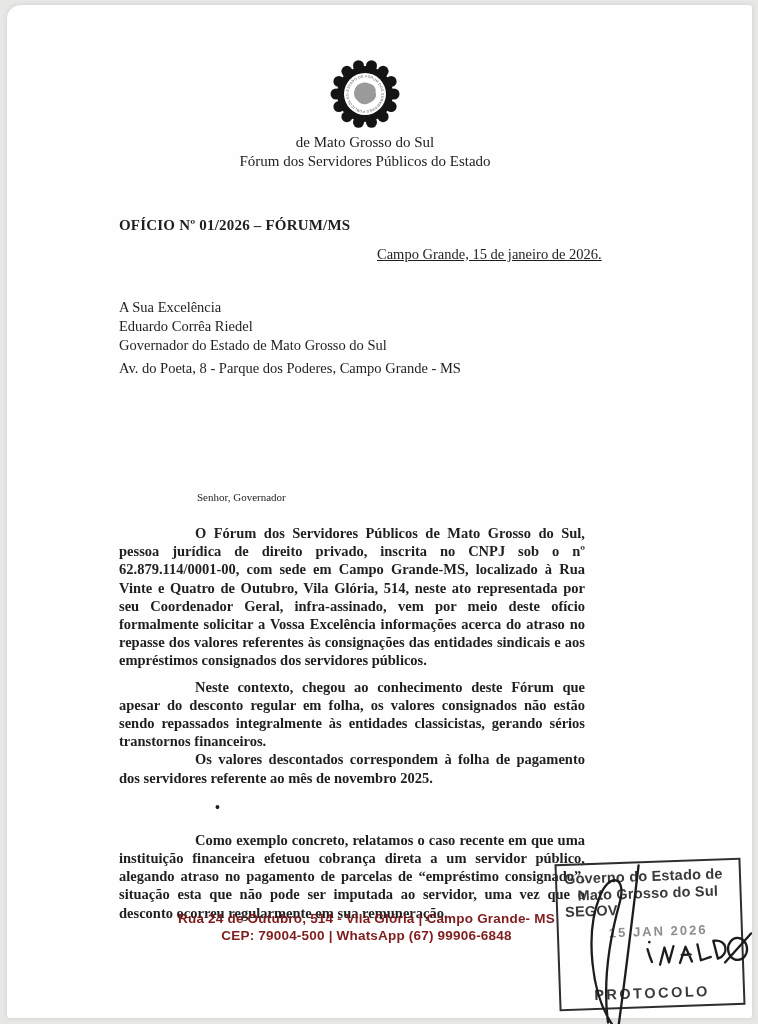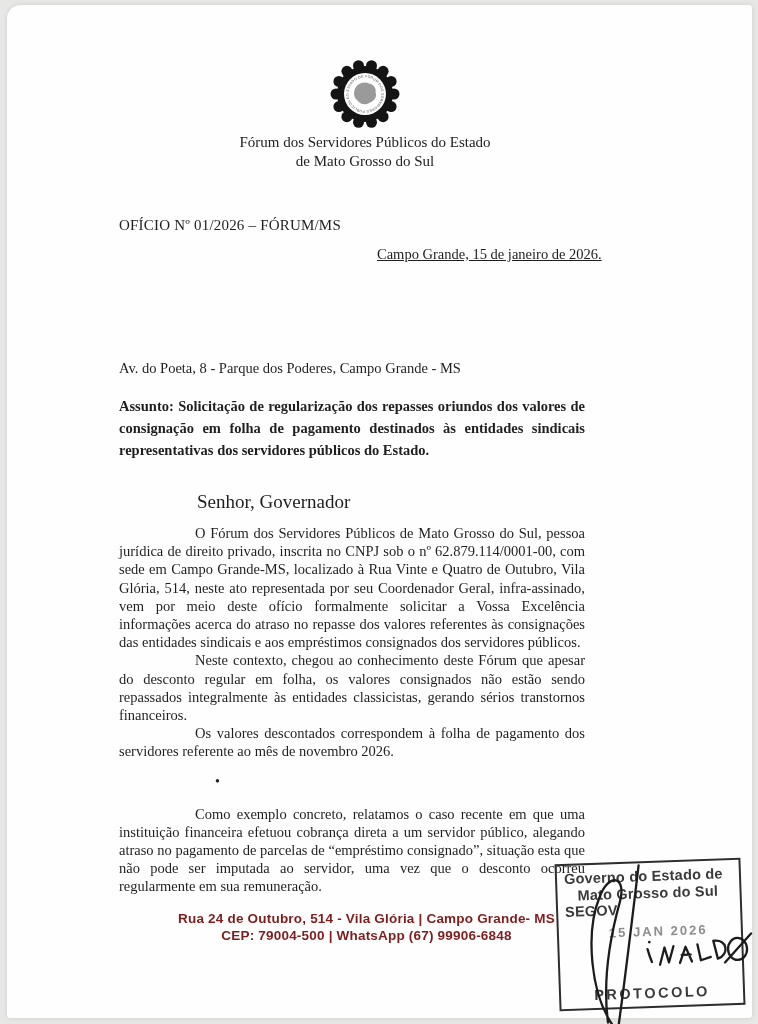--- a/index.html
+++ b/index.html
@@ -19,36 +19,36 @@
     box-shadow:0 0 5px rgba(0,0,0,.10);
     color:#1f1f1f;
   }
   .seal { position:absolute; left:322px; top:53px; width:72px; height:72px; }
   .org-name {
     position:absolute; top:128px; left:158px; width:400px;
     text-align:center; font-size:15px; line-height:18.5px; color:#222;
   }
   .reference {
     position:absolute; top:212px; left:112px;
-    font-weight:normal; font-size:15px; letter-spacing:.2px;
+    font-weight:bold; font-size:15px; letter-spacing:.2px;
   }
   .dateline { position:absolute; top:241px; left:370px; font-size:14.5px;text-decoration:underline; }
   .recipient { position:absolute; top:293px; left:112px; font-size:14.5px; line-height:19px; }
   .recipient-address { position:absolute; top:355px; left:112px; font-size:14.5px;font-family:Liberation Serif, serif; }
   .subject {
     position:absolute; top:390px; left:112px; width:466px;
     font-weight:bold; font-size:14.5px; line-height:22px; text-align:justify;
   }
-  .salutation { position:absolute; top:486px; left:190px; font-size:19px;text-align:right; }
+  .salutation { position:absolute; top:486px; left:190px; font-size:11px;text-align:right; }
   .body-block {
     position:absolute; top:519px; left:112px; width:466px;
-    font-size:14.5px; line-height:18.2px; text-align:justify;
+    font-size:14.5px; line-height:18.2px; text-align:justify;font-weight:bold;
   }
   .body-block p { margin:0; text-indent:76px; }
-  .body-block p.gap-top { }
+  .body-block p.gap-top { margin-top:8px; }
   .bullet-row {
     margin:12px 0 14px 96px;
     display:flex; gap:15px; align-items:baseline; text-align:left;
   }
   .bullet-dot { font-size:14px; line-height:18px; }
   .footer {
     position:absolute; top:905px; left:99px; width:521px;
     text-align:center;
     font-family:"Liberation Sans", sans-serif;
     font-weight:bold; font-size:13.5px; line-height:17px;
@@ -105,38 +105,42 @@
     <defs>
       <path id="sealTextPath" d="M 36,19.5 a 16.5,16.5 0 1 1 -0.01,0"></path>
     </defs>
     <text font-size="3.5" fill="#4a4a4a" letter-spacing="0.25" font-family="Liberation Sans, sans-serif">
       <textPath href="#sealTextPath">FÓRUM DOS SERVIDORES PÚBLICOS DO ESTADO DE MATO GROSSO DO SUL</textPath>
     </text>
     <path fill="#9a9a9a" d="M 27,29 C 29.5,25 36,23.5 40,25.5 C 45,26.5 47.5,30.5 46.5,34.5 C 48.5,38 45.5,43 41,44.5 C 37,47.5 31,46.5 28.5,42.5 C 24.5,40 24,33 27,29 Z"></path>
   </svg>
 
   <div class="org-name">
+    <div>de Mato Grosso do Sul</div>
     <div>Fórum dos Servidores Públicos do Estado</div>
-    <div>de Mato Grosso do Sul</div>
   </div>
 
   <div class="reference">OFÍCIO Nº 01/2026 – FÓRUM/MS</div>
 
   <div class="dateline">Campo Grande, 15 de janeiro de 2026.</div>
 
+  <div class="recipient">
+    <div>A Sua Excelência</div>
+    <div>Eduardo Corrêa Riedel</div>
+    <div>Governador do Estado de Mato Grosso do Sul</div>
+  </div>
   <div class="recipient-address">Av. do Poeta, 8 - Parque dos Poderes, Campo Grande - MS</div>
 
-  <div class="subject">Assunto: Solicitação de regularização dos repasses oriundos dos valores de consignação em folha de pagamento destinados às entidades sindicais representativas dos servidores públicos do Estado.</div>
 
   <div class="salutation">Senhor, Governador</div>
 
   <div class="body-block">
     <p>O Fórum dos Servidores Públicos de Mato Grosso do Sul, pessoa jurídica de direito privado, inscrita no CNPJ sob o nº 62.879.114/0001-00, com sede em Campo Grande-MS, localizado à Rua Vinte e Quatro de Outubro, Vila Glória, 514, neste ato representada por seu Coordenador Geral, infra-assinado, vem por meio deste ofício formalmente solicitar a Vossa Excelência informações acerca do atraso no repasse dos valores referentes às consignações das entidades sindicais e aos empréstimos consignados dos servidores públicos.</p>
     <p class="gap-top">Neste contexto, chegou ao conhecimento deste Fórum que apesar do desconto regular em folha, os valores consignados não estão sendo repassados integralmente às entidades classicistas, gerando sérios transtornos financeiros.</p>
-    <p>Os valores descontados correspondem à folha de pagamento dos servidores referente ao mês de novembro 2026.</p>
+    <p>Os valores descontados correspondem à folha de pagamento dos servidores referente ao mês de novembro 2025.</p>
     <div class="bullet-row">
       <span class="bullet-dot">•</span>
     </div>
     <p>Como exemplo concreto, relatamos o caso recente em que uma instituição financeira efetuou cobrança direta a um servidor público, alegando atraso no pagamento de parcelas de “empréstimo consignado”, situação esta que não pode ser imputada ao servidor, uma vez que o desconto ocorreu regularmente em sua remuneração.</p>
   </div>
 
   <div class="footer">
     <div>Rua 24 de Outubro, 514 - Vila Glória | Campo Grande- MS</div>
     <div>CEP: 79004-500 | WhatsApp (67) 99906-6848</div>
   </div>

